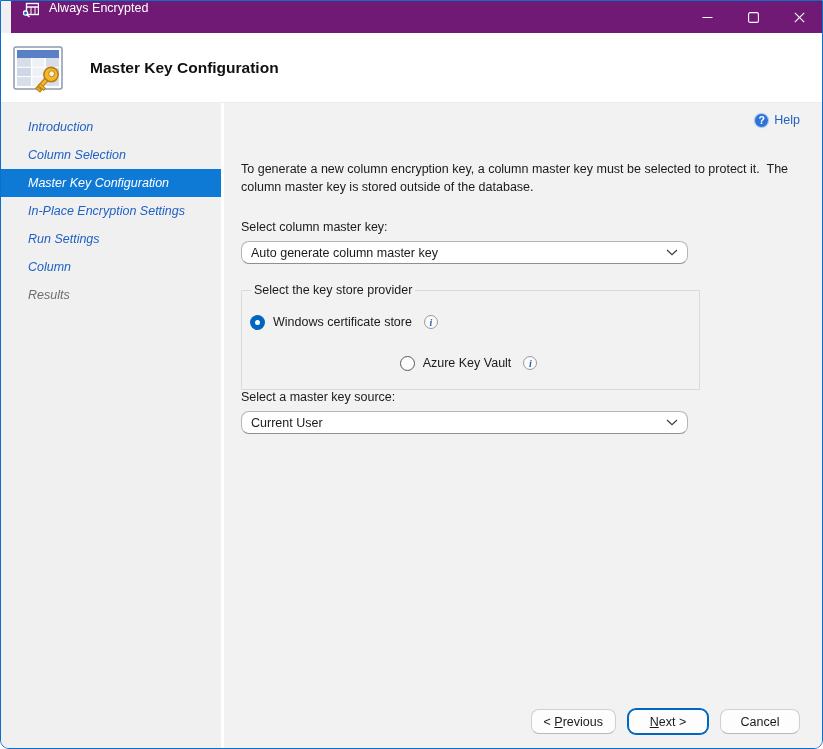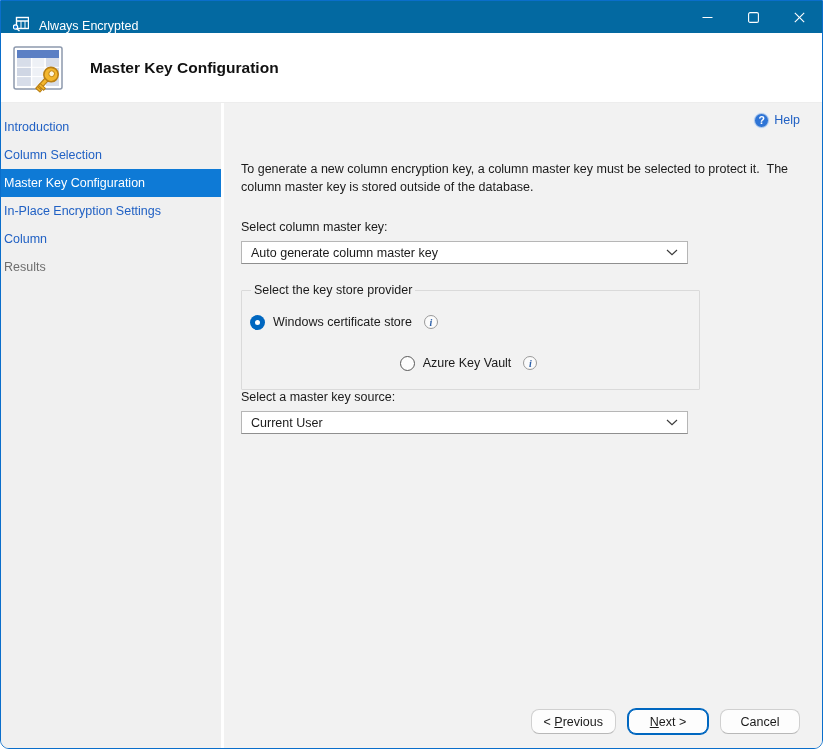--- a/index.html
+++ b/index.html
@@ -4,43 +4,44 @@
 <style>
   * { margin:0; padding:0; box-sizing:border-box; }
   html,body { width:823px; height:749px; font-family:"Liberation Sans", sans-serif; background:#ffffff; }
   .window {
     position:absolute; inset:0; width:823px; height:749px;
     border:1px solid #0a6ecb; border-radius:0 0 9px 9px; overflow:hidden;
     display:flex; flex-direction:column; background:#f0f0f0;
   }
   
   .titlebar {
-    height:32px; background:#0369a1; display:flex; align-items:flex-end; flex:0 0 32px;
+    height:32px; background:#701a75; display:flex; align-items:flex-start; flex:0 0 32px;
     color:#ffffff;
+    margin-left:10px;
   }
   .titlebar-icon { width:18px; height:18px; margin-left:11px; display:flex; align-items:center; justify-content:center; }
   .titlebar-title { font-size:12.5px; margin-left:9px; flex:1; color:#ffffff; }
   .caption-btns { display:flex; height:32px; }
   .caption-btn { width:46px; height:32px; display:flex; align-items:center; justify-content:center; cursor:default; }
   
   .header {
     height:70px; flex:0 0 70px; background:#ffffff; display:flex; align-items:center;
     border-bottom:1px solid #ededed;
   }
   .header-icon { width:58px; height:58px; margin-left:8px; }
   .header-title { font-size:15.5px; font-weight:bold; color:#111111; margin-left:23px; }
   
   .body { flex:1; display:flex; min-height:0; }
   .sidebar {
     width:223px; flex:0 0 223px; background:#f0f0f0; padding-top:10px;
     border-right:3px solid #ffffff;
   }
   .nav-item {
-    height:28px; display:flex; align-items:center; padding-left:3px;
-    font-size:12.5px; color:#2161c4; cursor:pointer; white-space:nowrap;
+    height:28px; display:flex; align-items:center; padding-left:27px;
+    font-size:12.5px; color:#2161c4; cursor:pointer; white-space:nowrap;font-style:italic;
   }
   .nav-item.selected { background:#0e7ad6; color:#ffffff; }
   .nav-item.disabled { color:#6e6e6e; cursor:default; }
   .content {
     flex:1; background:#f2f2f2; display:flex; flex-direction:column;
     padding:8px 22px 14px 17px; min-width:0;
   }
   .help-row { display:flex; justify-content:flex-end; align-items:center; gap:5px; height:18px; }
   .help-icon {
     width:15px; height:15px; border-radius:50%; background:#2e74d6; color:#ffffff;
@@ -49,21 +50,21 @@
   }
   .help-link { font-size:12.5px; color:#2161c4; cursor:pointer; }
   .intro-text {
     margin-top:31px; font-size:12.5px; color:#1a1a1a; line-height:1.45;
     max-width:562px; white-space:pre-wrap;
   }
   .field-label { font-size:12.5px; color:#1a1a1a; }
   .label-cmk { margin-top:24px; }
   .combo {
     margin-top:7px; width:447px; height:23px; background:#ffffff;
-    border:1px solid #b6b6b6; border-bottom-color:#8f8f8f; border-radius:0;
+    border:1px solid #b6b6b6; border-bottom-color:#8f8f8f; border-radius:8px;
     display:flex; align-items:center; padding:0 9px; cursor:default;
   }
   .combo-value { flex:1; font-size:12.5px; color:#1a1a1a; white-space:nowrap; overflow:hidden; }
   .combo .chev { flex:0 0 auto; display:flex; }
   fieldset.provider-group {
     margin-top:19px; width:459px; border:1px solid #dadada; border-radius:1px;
     padding:5px 12px 14px 6px;
   }
   fieldset.provider-group legend { font-size:12.5px; color:#1a1a1a; padding:0 3px; margin-left:3px; }
   .radio-row { display:flex; align-items:center; gap:8px; margin:8px 0 0 2px; height:24px; cursor:default; }
@@ -157,20 +158,21 @@
     <span class="header-title">Master Key Configuration</span>
   </div>
 
   <div class="body">
 
     <div class="sidebar">
       <div class="nav-item">Introduction</div>
       <div class="nav-item">Column Selection</div>
       <div class="nav-item selected">Master Key Configuration</div>
       <div class="nav-item">In-Place Encryption Settings</div>
+      <div class="nav-item">Run Settings</div>
       <div class="nav-item">Column</div>
       <div class="nav-item disabled">Results</div>
     </div>
 
     <div class="content">
       <div class="help-row">
         <span class="help-icon">?</span>
         <span class="help-link">Help</span>
       </div>
 

